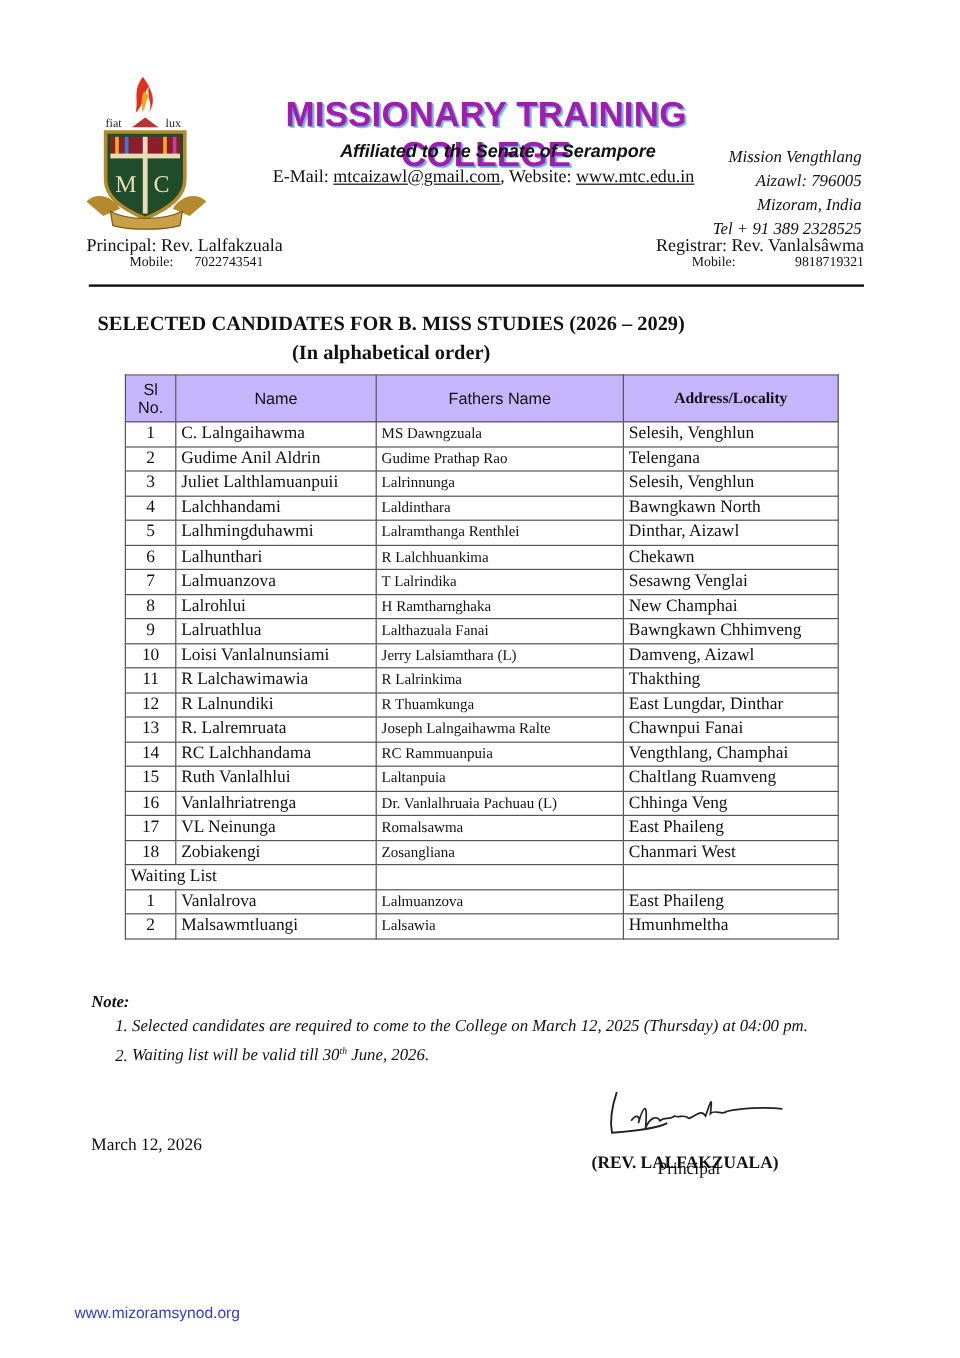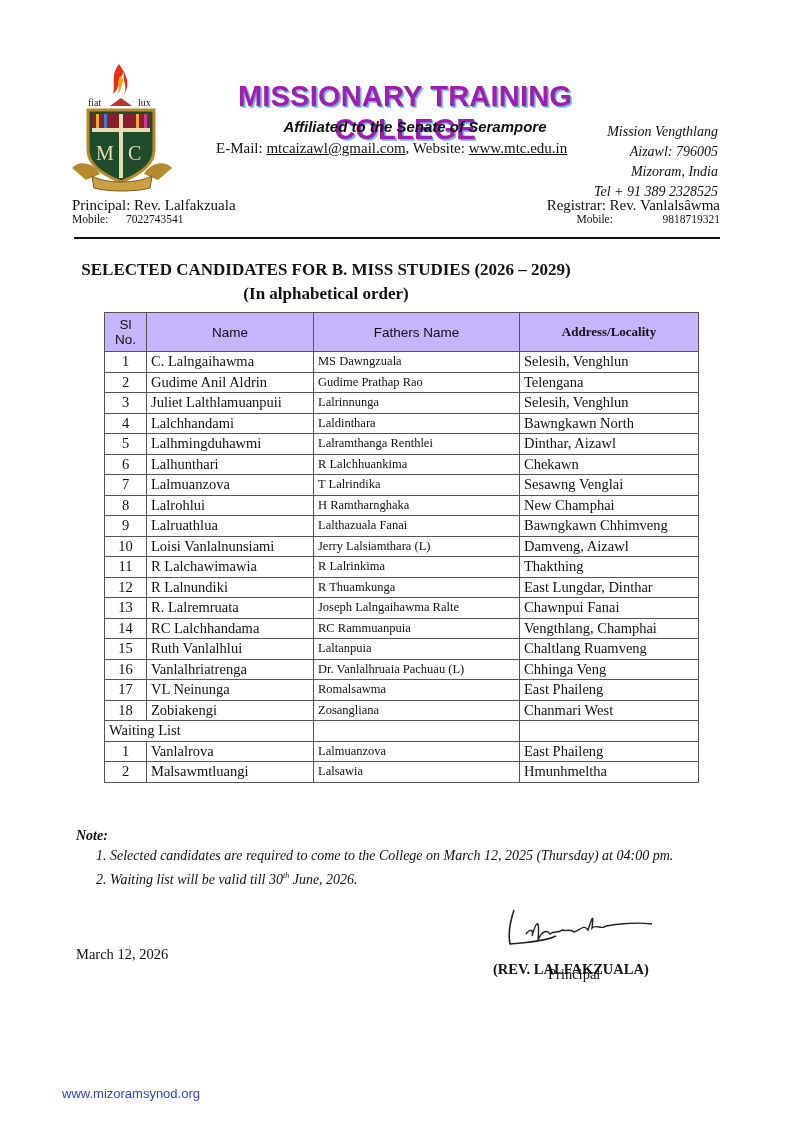--- a/index.html
+++ b/index.html
@@ -4,27 +4,27 @@
 <style>
   html, body { margin: 0; padding: 0; background: #ffffff; }
   body { width: 800px; height: 1132px; position: relative; overflow: hidden; font-family: "Liberation Serif", serif; color: #111; }
 
   .logo { position: absolute; left: 66px; top: 62px; width: 112px; height: 132px; }
   .title { position: absolute; left: 170px; top: 80px; width: 470px; text-align: center;
            font-family: "Liberation Sans", sans-serif; font-weight: bold; font-size: 29px; letter-spacing: 0.2px;
            color: #a21caf; text-shadow: 1px 1px 0 #6fa7d8, 2px 2px 0 #9cc4e8; }
   .affil { position: absolute; left: 230px; top: 118px; width: 370px; text-align: center;
            font-family: "Liberation Sans", sans-serif; font-style: italic; font-weight: bold; font-size: 15px; }
-  .contact { position: absolute; left: 216px; top: 140px; width: 430px; text-align: left; font-size: 15px; }
+  .contact { position: absolute; left: 188px; top: 140px; width: 430px; text-align: center; font-size: 15px; }
   .contact .lnk { text-decoration: underline; }
   .addr { position: absolute; right: 82px; top: 122px; text-align: right; font-style: italic; font-size: 14px; line-height: 20px; }
   .principal { position: absolute; left: 72px; top: 198px; font-size: 15px; line-height: 14px; }
   .registrar { position: absolute; right: 80px; top: 198px; text-align: right; font-size: 15px; line-height: 14px; }
   .mob { font-size: 11.5px; }
-  .mob .lbl { display: inline-block; width: 54px; }
+  .mob .lbl { display: inline-block; width: 54px; margin-left: 36px; }
   .registrar .mob .lbl { width: 86px; text-align: left; }
   .rule { position: absolute; left: 74px; width: 646px; top: 237px; height: 2px; background: #111; }
 
   .heading { position: absolute; left: 0; width: 652px; top: 258px; text-align: center; font-weight: bold; font-size: 17px; line-height: 24px; }
 
   table.cands { position: absolute; left: 104px; top: 312px; width: 595px; border-collapse: collapse; font-size: 14.5px; }
   table.cands th, table.cands td { border: 1px solid #555; padding: 0 4px; height: 19.5px; }
   table.cands th { background: #c4b5fd; font-family: "Liberation Sans", sans-serif; font-weight: normal; font-size: 13.5px; height: 38px; }
   table.cands th.addr-h { font-family: "Liberation Serif", serif; font-weight: bold; font-size: 13px; }
   td.sl { text-align: center; width: 33px; }

